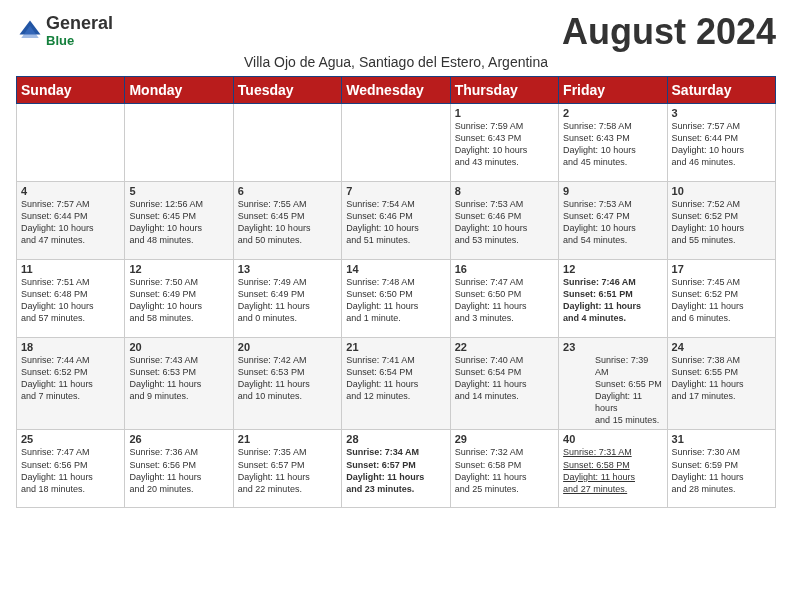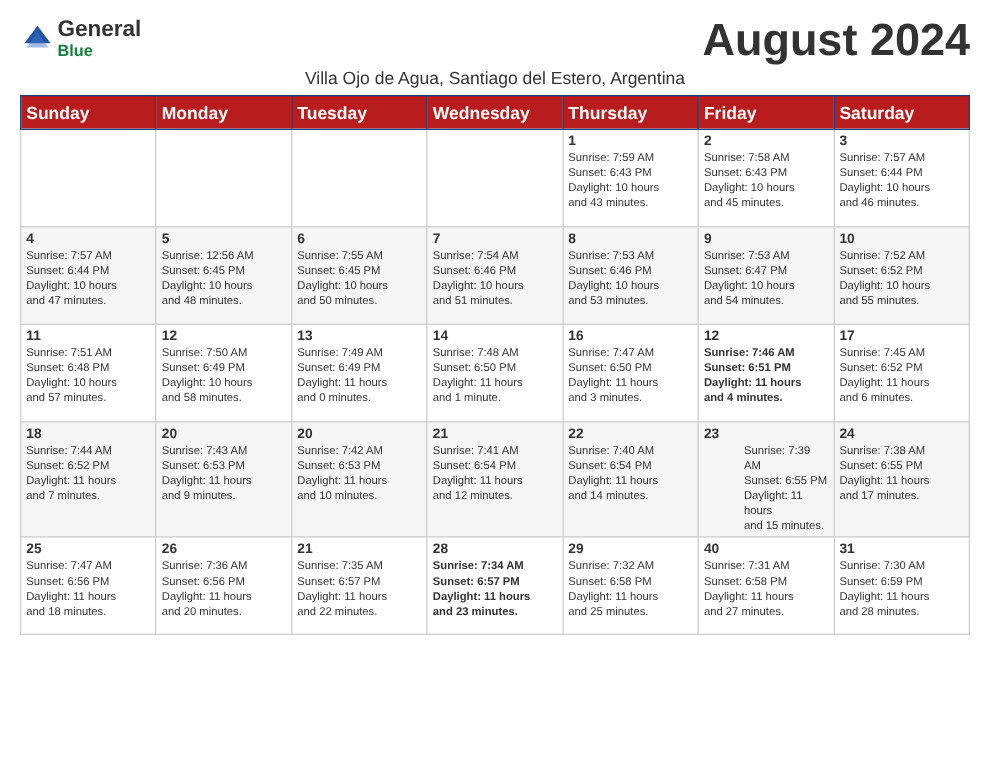--- a/index.html
+++ b/index.html
@@ -352,21 +352,21 @@
           </td>
           <td>
             <span class="day-num">29</span>
             <div class="day-info" style="white-space: pre-line;">Sunrise: 7:32 AM
 Sunset: 6:58 PM
 Daylight: 11 hours
 and 25 minutes.</div>
           </td>
           <td>
             <span class="day-num">40</span>
-            <div class="day-info" style="white-space: pre-line;">Sunrise: 7:31 AM
+            <div class="day-info" style="white-space: pre-line; text-decoration: underline;">Sunrise: 7:31 AM
 Sunset: 6:58 PM
 Daylight: 11 hours
 and 27 minutes.</div>
           </td>
           <td>
             <span class="day-num">31</span>
             <div class="day-info" style="white-space: pre-line;">Sunrise: 7:30 AM
 Sunset: 6:59 PM
 Daylight: 11 hours
 and 28 minutes.</div>

